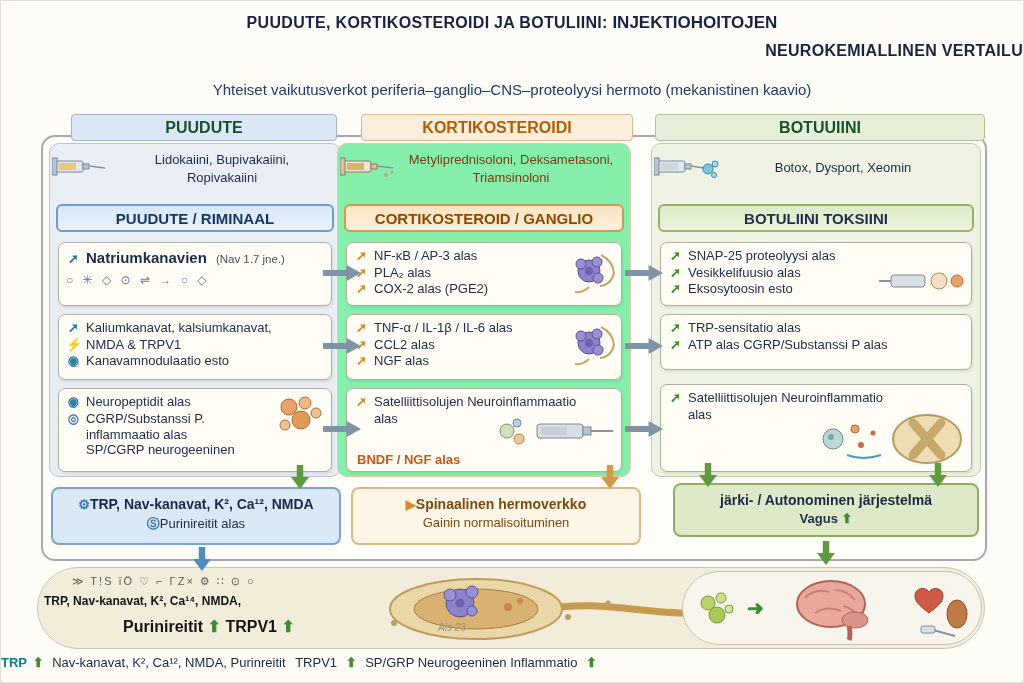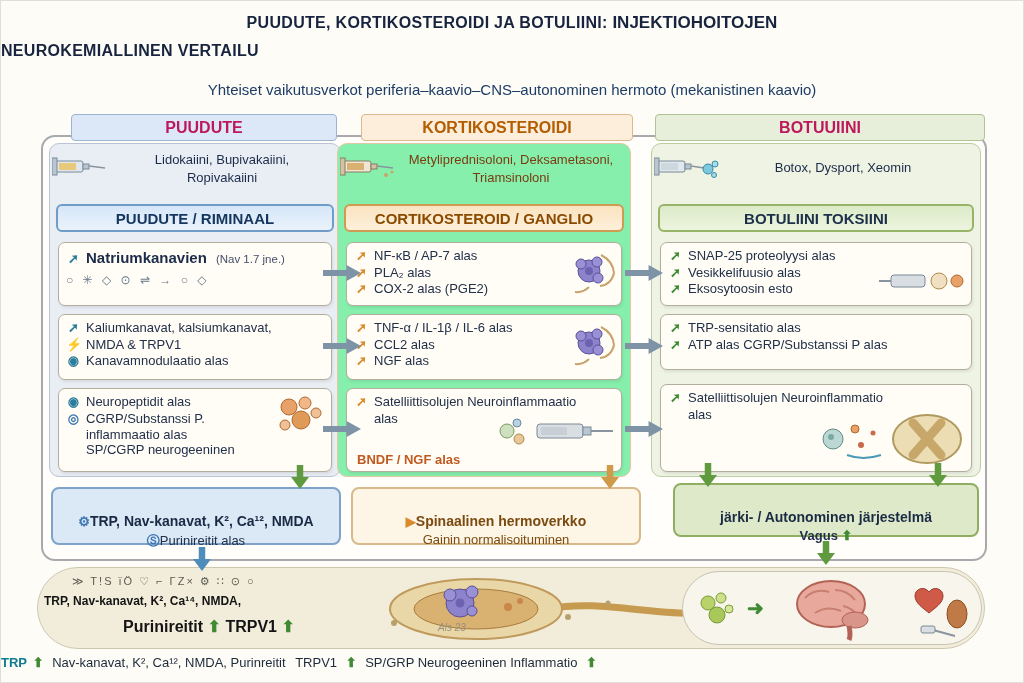--- a/index.html
+++ b/index.html
@@ -2,26 +2,26 @@
 <html><head>
 <meta charset="utf-8">
 <style>
   *{margin:0;padding:0;box-sizing:border-box}
   body{margin:0;background:#eee}
   .page{position:relative;width:1024px;height:683px;background:#fdfcf7;font-family:"Liberation Sans",sans-serif;color:#1f2a3d;overflow:hidden;border:1px solid #e0ded6}
   
   .title-l1{position:absolute;top:12px;left:0;width:100%;text-align:center;color:#17233f}
   .t-big{font-size:16px;font-weight:bold;letter-spacing:.3px}
   .t-med{font-size:17px;font-weight:bold}
-  .title-l2{position:absolute;top:41px;left:0;width:100%;text-align:left;color:#17233f}
+  .title-l2{position:absolute;top:41px;left:0;width:100%;text-align:right;color:#17233f}
   .subtitle{position:absolute;top:80px;left:0;width:100%;text-align:center;font-size:15px;color:#1d3c66}
   
   .outer{position:absolute;left:40px;top:134px;width:946px;height:426px;border:2px solid #a9a9ad;border-radius:14px;background:#fffefb}
   
-  .hdr{position:absolute;top:113px;height:27px;line-height:25px;text-align:center;font-weight:bold;font-size:16px;border:1px solid;border-radius:4px;color:#be185d;z-index:5}
+  .hdr{position:absolute;top:113px;height:27px;line-height:25px;text-align:center;font-weight:bold;font-size:16px;border:1px solid;border-radius:4px;color:#14532d;z-index:5}
   .h1{left:70px;width:266px;background:#dce8f7;border-color:#9db4d2}
   .h2{left:360px;width:272px;background:#fceedb;border-color:#dcb98c;color:#b35c00}
   .h3{left:654px;width:330px;background:#e7efda;border-color:#aec494}
   
   .panel{position:absolute;top:142px;height:334px;border:1px solid;border-radius:10px;z-index:2}
   .p1{left:48px;width:292px;background:#e9edf4;border-color:#b9c4d2}
   .p2{left:336px;width:294px;background:#86efac;border-color:#e0c9a2}
   .p3{left:650px;width:330px;background:#eef3e3;border-color:#bccda4}
   .drugs{position:absolute;top:7px;left:58px;right:4px;text-align:center;font-size:13px;line-height:1.35;white-space:pre-line;color:#1c2b4a}
   .drugs-k{color:#7a3b10}
@@ -39,21 +39,21 @@
   .note{font-size:11.5px;color:#44506a;margin-left:4px}
   .glyphrow{margin-top:5px;font-size:12px;color:#6a7a8a;letter-spacing:3px}
   .indent{margin-left:20px}
   .boxfoot{position:absolute;left:10px;bottom:4px;font-size:13px;font-weight:bold;color:#c05a20}
   .artR{position:absolute;right:4px;top:4px}
   
   .harrow{position:absolute;height:16px;width:38px;clip-path:polygon(0 32%,62% 32%,62% 0,100% 50%,62% 100%,62% 68%,0 68%);background:#7e93a6;z-index:6}
   .varrow{position:absolute;width:18px;height:24px;clip-path:polygon(32% 0,68% 0,68% 50%,100% 50%,50% 100%,0 50%,32% 50%);z-index:6}
   .va-green{background:#5f9a3e}.va-orange{background:#cf9a4a}.va-blue{background:#4e8cba}
   
-  .sum{position:absolute;border-radius:8px;z-index:3;text-align:center;padding-top:24px}
+  .sum{position:absolute;border-radius:8px;z-index:3;text-align:center;padding-top:7px}
   .sum1{left:50px;top:486px;width:290px;height:58px;background:#dbe8f6;border:2px solid #7fa3c8}
   .sum2{left:350px;top:486px;width:290px;height:58px;background:#fdf5e6;border:2px solid #d9b98a;color:#7a4a10}
   .sum3{left:672px;top:482px;width:306px;height:54px;background:#dde9c9;border:2px solid #8fae62}
   .sline1{font-size:14px;font-weight:bold;color:#1b2a44}
   .sline2{font-size:13px;font-weight:500;color:#22304a;margin-top:3px}
   .sum2 .sline1,.sum2 .sline2{color:#7a4a10}
   
   .band{position:absolute;left:36px;top:566px;width:948px;height:82px;background:#f2eddb;border:1px solid #cdc7b0;border-radius:41px}
   .bglyphs{position:absolute;left:34px;top:7px;width:300px;font-size:11px;color:#5a5a52;letter-spacing:2px}
   .bline1{position:absolute;left:6px;top:26px;width:330px;text-align:left;font-size:12px;font-weight:bold;color:#141414}
@@ -71,21 +71,21 @@
 </style>
 </head>
 <body>
 
 <div class="page">
 
   <div class="title-l1">
     <span class="t-big">PUUDUTE, KORTIKOSTEROIDI JA BOTULIINI:</span><span class="t-med"> INJEKTIOHOITOJEN</span>
   </div>
   <div class="title-l2 t-big">NEUROKEMIALLINEN VERTAILU</div>
-  <div class="subtitle">Yhteiset vaikutusverkot periferia–kaavio–CNS–autonominen hermoto (mekanistinen kaavio)</div>
+  <div class="subtitle">Yhteiset vaikutusverkot periferia–ganglio–CNS–proteolyysi hermoto (mekanistinen kaavio)</div>
 
   <div class="outer"></div>
 
   <div class="hdr h1">PUUDUTE</div>
   <div class="hdr h2">KORTIKOSTEROIDI</div>
   <div class="hdr h3">BOTUUIINI</div>
 
   <div class="panel p1">
     <svg class="syr" width="56" height="36" viewBox="0 0 56 36">
       <rect x="3" y="12" width="28" height="11" rx="2" fill="#dfe8ee" stroke="#7a8a98"></rect>
@@ -111,21 +111,21 @@
       <div class="lrow">
           <span class="ticon teal">➚</span>
           <span class="ln">Kaliumkanavat, kalsiumkanavat,</span>
         </div>
       <div class="lrow">
           <span class="ticon gold">⚡</span>
           <span class="ln">NMDA &amp; TRPV1</span>
         </div>
       <div class="lrow">
           <span class="ticon teal">◉</span>
-          <span class="ln">Kanavamnodulaatio alas</span>
+          <span class="ln">Kanavamnodulaatio esto</span>
         </div>
     </div>
 
     <div class="wbox" style="top:244px;height:84px">
       <svg class="artR" width="54" height="44" viewBox="0 0 54 44">
         <circle cx="16" cy="14" r="8" fill="#e8a268" stroke="#b06a30"></circle>
         <circle cx="32" cy="10" r="6" fill="#f0b888" stroke="#b06a30"></circle>
         <circle cx="28" cy="27" r="9" fill="#e09a58" stroke="#b06a30"></circle>
         <circle cx="43" cy="20" r="5" fill="#f0c098" stroke="#b06a30"></circle>
         <circle cx="12" cy="32" r="5" fill="#f0c098" stroke="#b06a30"></circle>
@@ -161,21 +161,21 @@
       <svg class="artR" width="50" height="52" viewBox="0 0 50 52">
         <path d="M34 8 q12 6 13 18 q-3 12 -14 13 M22 40 q-6 6 -14 5" fill="none" stroke="#c9a36a" stroke-width="2"></path>
         <circle cx="22" cy="24" r="11" fill="#8d83cc" stroke="#5a5096"></circle>
         <circle cx="14" cy="17" r="5" fill="#9a90d6" stroke="#5a5096"></circle>
         <circle cx="30" cy="15" r="5" fill="#9a90d6" stroke="#5a5096"></circle>
         <circle cx="31" cy="31" r="5" fill="#9a90d6" stroke="#5a5096"></circle>
         <circle cx="22" cy="24" r="4" fill="#6c62b0"></circle>
       </svg>
       <div class="lrow">
           <span class="ticon oi">➚</span>
-          <span class="ln">NF-κB / AP-7 alas</span>
+          <span class="ln">NF-κB / AP-3 alas</span>
         </div>
       <div class="lrow">
           <span class="ticon oi">➚</span>
           <span class="ln">PLA₂ alas</span>
         </div>
       <div class="lrow">
           <span class="ticon oi">➚</span>
           <span class="ln">COX-2 alas (PGE2)</span>
         </div>
     </div>

